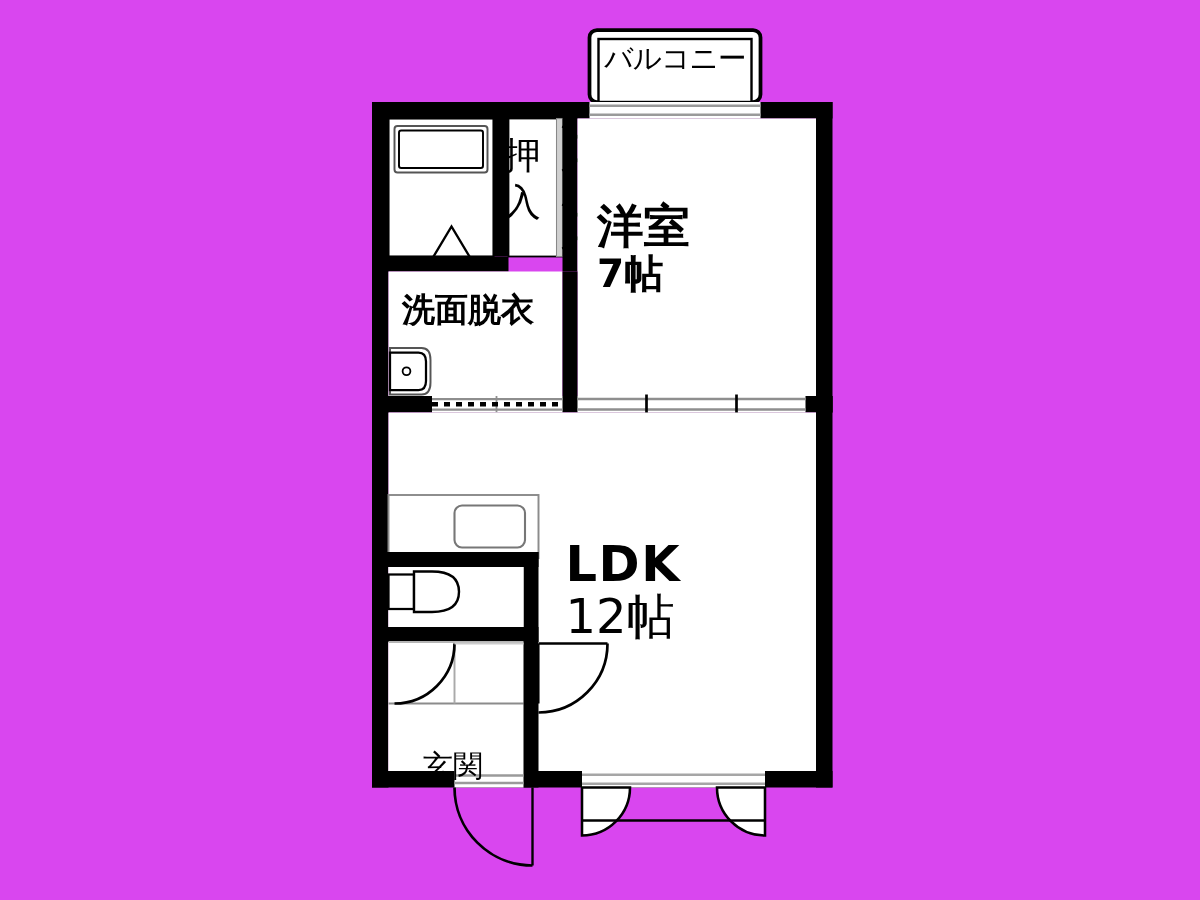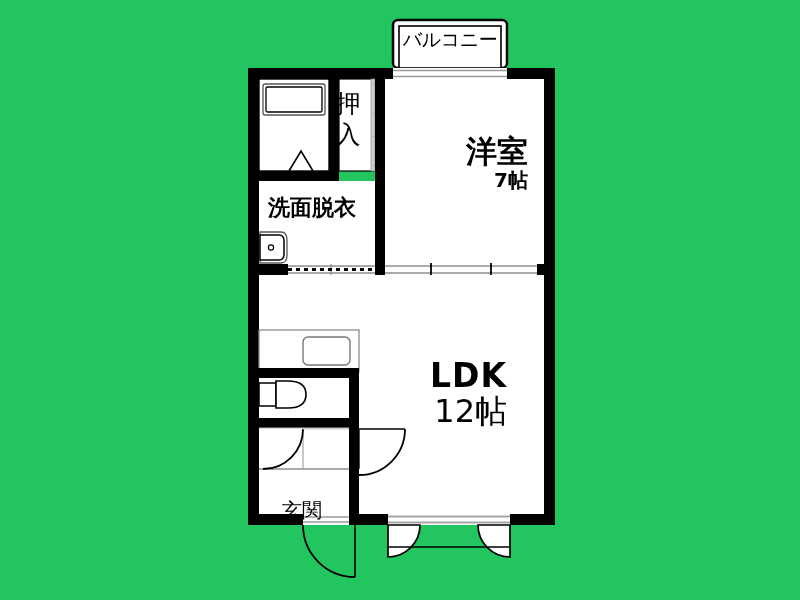--- a/index.html
+++ b/index.html
@@ -11,21 +11,21 @@
   body {
     width: 800px;
     height: 600px;
     font-family: "DejaVu Sans", "Liberation Sans", sans-serif;
     overflow: hidden;
   }
   #plan-root {
     position: relative;
     width: 800px;
     height: 600px;
-    background: #22c55e;
+    background: #d946ef;
   }
   #plan-svg {
     position: absolute;
     left: 0;
     top: 0;
     width: 800px;
     height: 600px;
   }
   .room-label {
     position: absolute;
@@ -51,37 +51,37 @@
     font-weight: bold;
   }
   .lbl-genkan {
     left: 262px;
     top: 500px;
     width: 80px;
     font-size: 20px;
   }
   .lbl-room-stack {
     position: absolute;
-    text-align: right;
+    text-align: left;
     color: #000000;
     user-select: none;
   }
   .lbl-washitsu {
     left: 398px;
     top: 134px;
     width: 130px;
   }
   .lbl-washitsu .line1 {
     font-size: 31px;
     font-weight: bold;
     display: block;
     line-height: 1.12;
   }
   .lbl-washitsu .line2 {
-    font-size: 20px;
+    font-size: 26px;
     font-weight: bold;
     display: block;
     line-height: 1.12;
   }
   .lbl-ldk {
     left: 377px;
     top: 358px;
     width: 130px;
   }
   .lbl-ldk .line1 {

